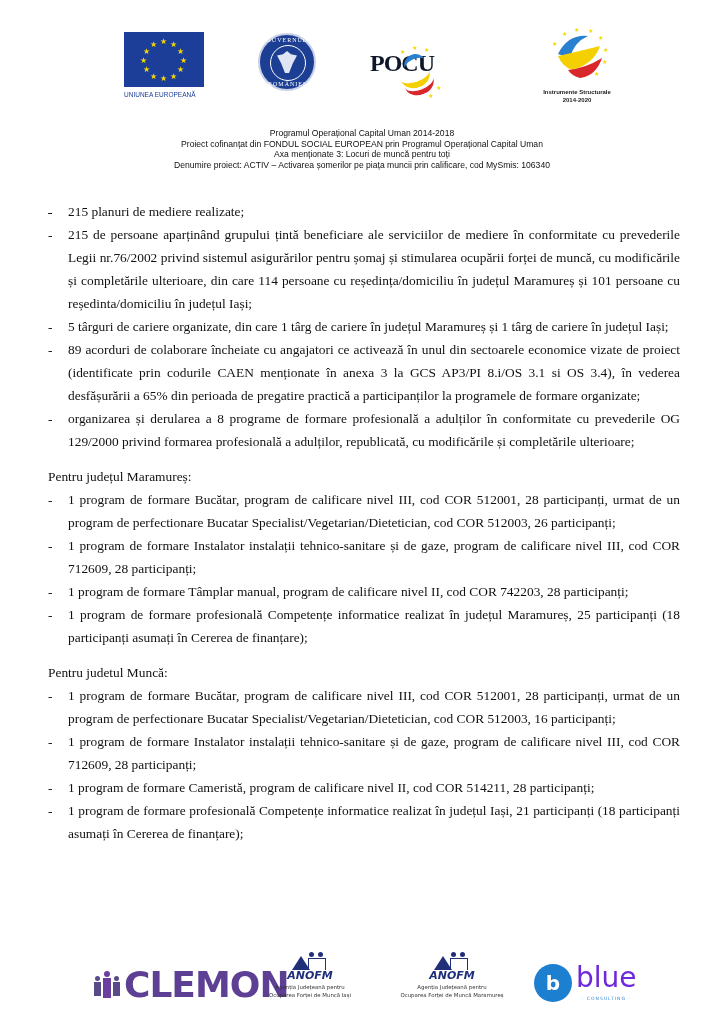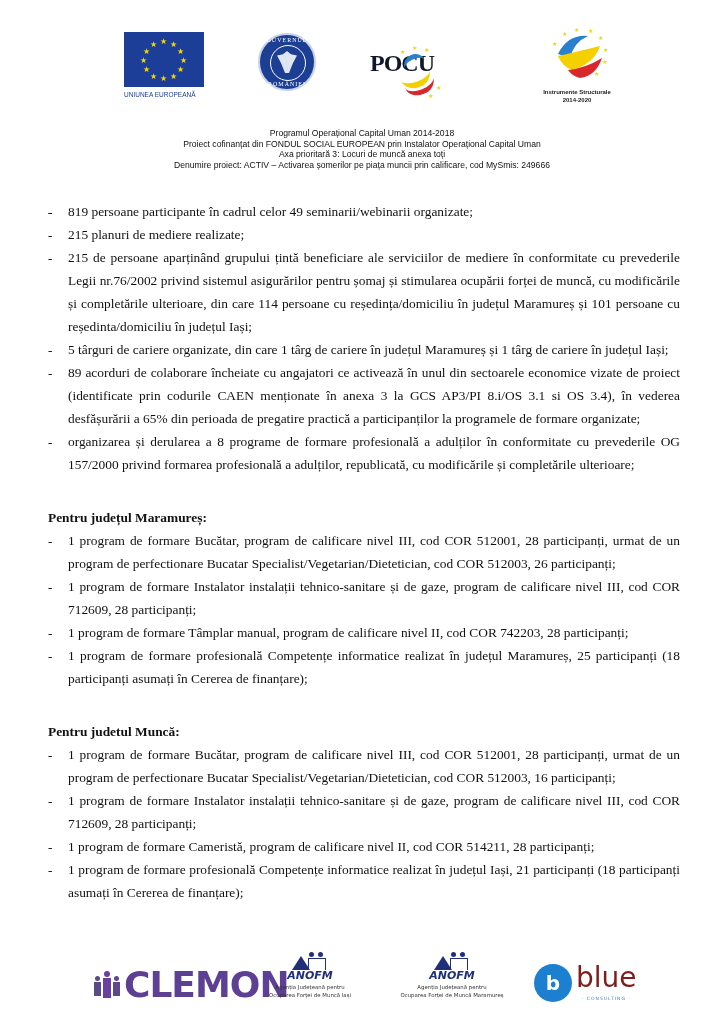--- a/index.html
+++ b/index.html
@@ -32,21 +32,21 @@
   .is-caption { position:absolute; left:0; top:64px; width:100%; text-align:center; font-family:"Liberation Sans", sans-serif; font-size:6px; font-weight:bold; line-height:8px; color:#222; }
 
   
   .proj-info { position:absolute; left:0; top:128px; width:724px; text-align:center; font-family:"Liberation Sans", sans-serif; font-size:8.6px; line-height:10.6px; color:#111; }
 
   
   .body { position:absolute; left:48px; top:200px; width:632px; font-size:13.4px; line-height:23px; }
   ul.items { list-style:none; margin:0; padding:0; }
   ul.items li { position:relative; padding-left:20px; text-align:justify; }
   ul.items li .dash { position:absolute; left:0; top:0; }
-  .section-title { font-weight:bold; margin-top:30px; }
+  .section-title { font-weight:normal; margin-top:12px; }
 
   
   .footer-logo { position:absolute; }
   .clemon { left:94px; top:966px; width:145px; height:34px; }
   .clemon-people { position:absolute; left:0; top:2px; width:30px; height:30px; }
   .person { position:absolute; background:#5a4a8a; }
   .clemon-word { position:absolute; left:30px; top:-2px; font-family:"DejaVu Sans", sans-serif; font-weight:bold; font-size:36px; color:#5d3f93; letter-spacing:-1px; }
 
   .anofm { width:120px; text-align:center; font-family:"DejaVu Sans", sans-serif; color:#1f2f7a; }
   .anofm1 { left:250px; top:952px; }
@@ -54,21 +54,21 @@
   .anofm-icon { width:36px; height:18px; margin:0 auto; position:relative; }
   .anofm-icon .a { position:absolute; left:0; top:4px; width:0; height:0; border-left:9px solid transparent; border-right:9px solid transparent; border-bottom:14px solid #1f2f7a; }
   .anofm-icon .d1 { position:absolute; left:17px; top:0; width:5px; height:5px; border-radius:50%; background:#1f2f7a; }
   .anofm-icon .d2 { position:absolute; left:26px; top:0; width:5px; height:5px; border-radius:50%; background:#1f2f7a; }
   .anofm-icon .b { position:absolute; left:16px; top:6px; width:18px; height:12px; border:1.5px solid #1f2f7a; border-bottom:none; box-sizing:border-box; }
   .anofm-word { font-weight:bold; font-style:italic; font-size:11px; line-height:12px; }
   .anofm-sub { font-size:5.4px; line-height:7.5px; color:#333; margin-top:2px; white-space:nowrap; }
 
   .blue { left:534px; top:962px; width:110px; height:44px; }
   .blue-circle { position:absolute; left:0; top:2px; width:38px; height:38px; border-radius:50%; background:#1c7fd0; color:#fff; font-family:"DejaVu Sans", sans-serif; font-weight:bold; font-size:20px; line-height:38px; text-align:center; }
-  .blue-word { position:absolute; left:42px; top:0; font-family:"DejaVu Sans", sans-serif; font-size:28px; line-height:32px; color:#7f1d1d;text-align:right; }
+  .blue-word { position:absolute; left:42px; top:0; font-family:"DejaVu Sans", sans-serif; font-size:28px; line-height:32px; color:#6d28d9;text-align:right; }
   .blue-sub { position:absolute; left:48px; top:34px; font-family:"DejaVu Sans", sans-serif; font-size:4.5px; letter-spacing:1px; color:#3a86cf; }
 </style>
 </head>
 <body>
 
 <div class="logo eu">
   <div class="eu-flag">
     <span style="left:36px;top:6px">★</span>
     <span style="left:46px;top:9px">★</span>
     <span style="left:53px;top:16px">★</span>
@@ -119,34 +119,34 @@
     <text x="2" y="18" font-size="6" fill="#f5d800">★</text>
   </svg>
   <div class="is-caption">
     <div>Instrumente Structurale</div>
     <div>2014-2020</div>
   </div>
 </div>
 
 <div class="proj-info">
   <div>Programul Operațional Capital Uman 2014-2018</div>
-  <div>Proiect cofinanțat din FONDUL SOCIAL EUROPEAN prin Instalator Operațional Capital Uman</div>
-  <div>Axa prioritară 3: Locuri de muncă anexa toți</div>
-  <div>Denumire proiect: ACTIV – Activarea șomerilor pe piața muncii prin calificare, cod MySmis: 249666</div>
+  <div>Proiect cofinanțat din FONDUL SOCIAL EUROPEAN prin Programul Operațional Capital Uman</div>
+  <div>Axa menționate 3: Locuri de muncă pentru toți</div>
+  <div>Denumire proiect: ACTIV – Activarea șomerilor pe piața muncii prin calificare, cod MySmis: 106340</div>
 </div>
 
 <div class="body">
   <ul class="items">
     <li><span class="dash">-</span></li>
-    <li><span class="dash">-</span><span>819 persoane participante în cadrul celor 49 seminarii/webinarii organizate;</span></li>
+    <li><span class="dash">-</span></li>
     <li><span class="dash">-</span><span>215 planuri de mediere realizate;</span></li>
     <li><span class="dash">-</span><span>215 de persoane aparținând grupului țintă beneficiare ale serviciilor de mediere în conformitate cu prevederile Legii nr.76/2002 privind sistemul asigurărilor pentru șomaj și stimularea ocupării forței de muncă, cu modificările și completările ulterioare, din care 114 persoane cu reședința/domiciliu în județul Maramureș și 101 persoane cu reședinta/domiciliu în județul Iași;</span></li>
     <li><span class="dash">-</span><span>5 târguri de cariere organizate, din care 1 târg de cariere în județul Maramureș și 1 târg de cariere în județul Iași;</span></li>
     <li><span class="dash">-</span><span>89 acorduri de colaborare încheiate cu angajatori ce activează în unul din sectoarele economice vizate de proiect (identificate prin codurile CAEN menționate în anexa 3 la GCS AP3/PI 8.i/OS 3.1 si OS 3.4), în vederea desfășurării a 65% din perioada de pregatire practică a participanților la programele de formare organizate;</span></li>
-    <li><span class="dash">-</span><span>organizarea și derularea a 8 programe de formare profesională a adulților în conformitate cu prevederile OG 157/2000 privind formarea profesională a adulților, republicată, cu modificările și completările ulterioare;</span></li>
+    <li><span class="dash">-</span><span>organizarea și derularea a 8 programe de formare profesională a adulților în conformitate cu prevederile OG 129/2000 privind formarea profesională a adulților, republicată, cu modificările și completările ulterioare;</span></li>
   </ul>
 
   <div class="section-title">Pentru județul Maramureș:</div>
   <ul class="items">
     <li><span class="dash">-</span><span>1 program de formare Bucătar, program de calificare nivel III, cod COR 512001, 28 participanți, urmat de un program de perfectionare Bucatar Specialist/Vegetarian/Dietetician, cod COR 512003, 26 participanți;</span></li>
     <li><span class="dash">-</span><span>1 program de formare Instalator instalații tehnico-sanitare și de gaze, program de calificare nivel III, cod COR 712609, 28 participanți;</span></li>
     <li><span class="dash">-</span><span>1 program de formare Tâmplar manual, program de calificare nivel II, cod COR 742203, 28 participanți;</span></li>
     <li><span class="dash">-</span><span>1 program de formare profesională Competențe informatice realizat în județul Maramureș, 25 participanți (18 participanți asumați în Cererea de finanțare);</span></li>
   </ul>
 

